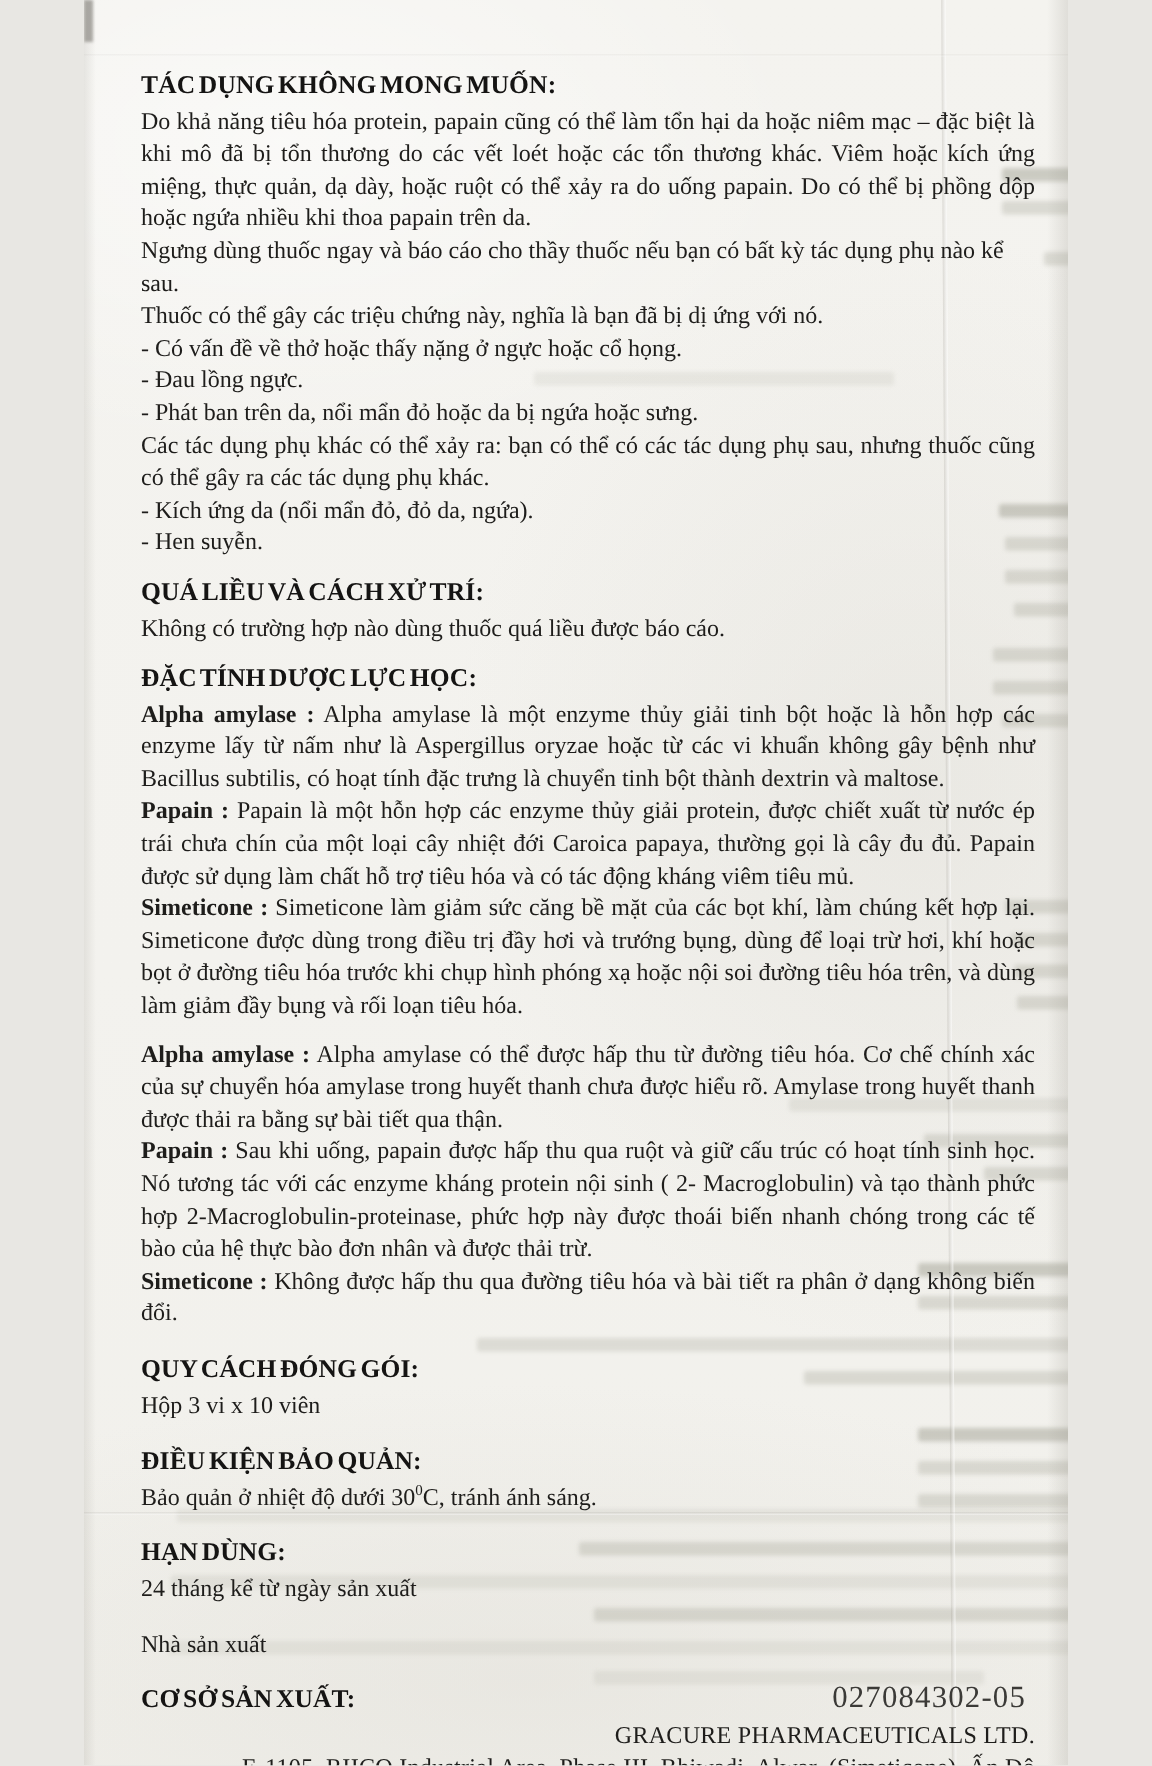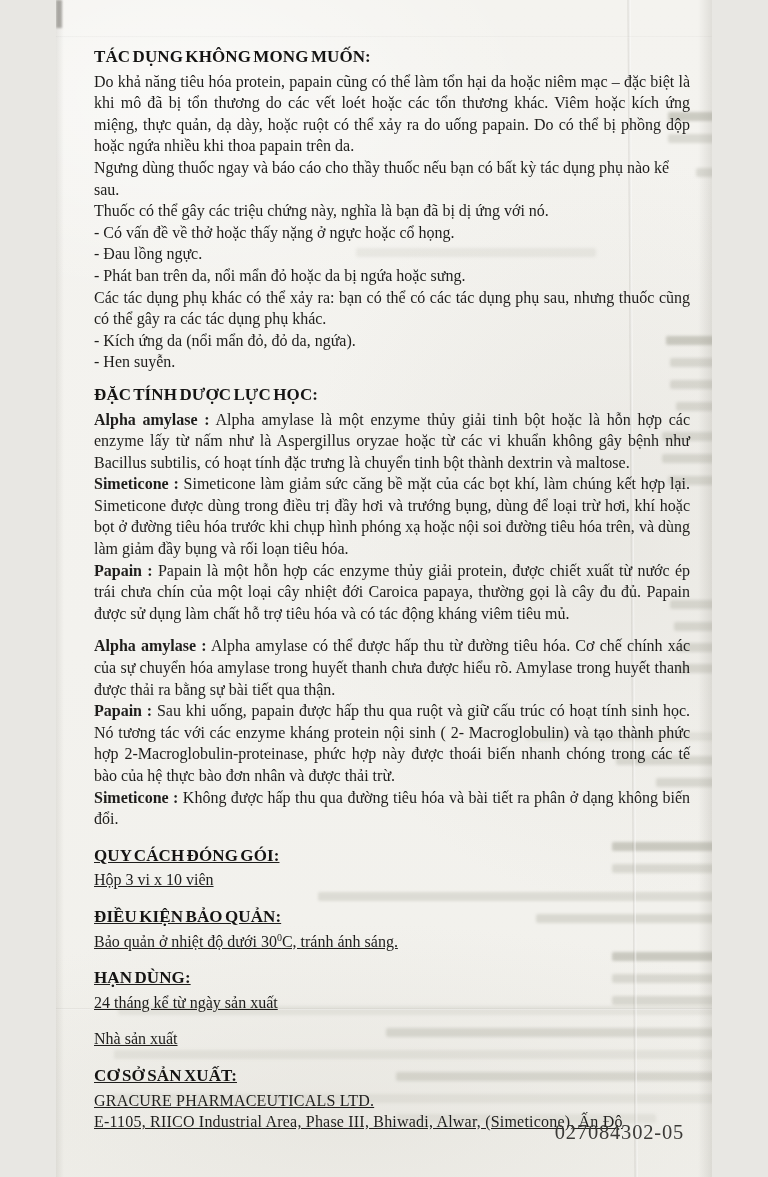--- a/index.html
+++ b/index.html
@@ -25,26 +25,26 @@
   }
   .heading{
     font-size:17px;
     font-weight:bold;
     letter-spacing:.1px;
     word-spacing:-2px;
     margin:0 0 3px 0;
     color:#151413;
   }
   .sec{margin-top:11px;}
-  .sec-sm{margin-top:15px;text-decoration:underline;}
+  .sec-sm{margin-top:15px;}
   .para{margin:0;}
   .j{text-align:justify;}
   .lead{font-weight:bold;}
   sup{font-size:10px;line-height:0;}
-  .mfr{letter-spacing:.2px;}
+  .mfr{letter-spacing:.2px;text-align:right;}
   .code{
     position:absolute;
     top:1121px;right:28px;
     font-size:20.5px;
     letter-spacing:.8px;
     color:#3b3a37;
     z-index:3;
   }
   
   .crease-v{
@@ -130,26 +130,30 @@
       <p class="para">Ngưng dùng thuốc ngay và báo cáo cho thầy thuốc nếu bạn có bất kỳ tác dụng phụ nào kể sau.</p>
       <p class="para">Thuốc có thể gây các triệu chứng này, nghĩa là bạn đã bị dị ứng với nó.</p>
       <p class="para">- Có vấn đề về thở hoặc thấy nặng ở ngực hoặc cổ họng.</p>
       <p class="para">- Đau lồng ngực.</p>
       <p class="para">- Phát ban trên da, nổi mẩn đỏ hoặc da bị ngứa hoặc sưng.</p>
       <p class="para j">Các tác dụng phụ khác có thể xảy ra: bạn có thể có các tác dụng phụ sau, nhưng thuốc cũng có thể gây ra các tác dụng phụ khác.</p>
       <p class="para">- Kích ứng da (nổi mẩn đỏ, đỏ da, ngứa).</p>
       <p class="para">- Hen suyễn.</p>
     </div>
 
+    <div class="sec">
+      <p class="heading">QUÁ LIỀU VÀ CÁCH XỬ TRÍ:</p>
+      <p class="para">Không có trường hợp nào dùng thuốc quá liều được báo cáo.</p>
+    </div>
 
     <div class="sec">
       <p class="heading">ĐẶC TÍNH DƯỢC LỰC HỌC:</p>
       <p class="para j"><b class="lead">Alpha amylase :</b> <span>Alpha amylase là một enzyme thủy giải tinh bột hoặc là hỗn hợp các enzyme lấy từ nấm như là Aspergillus oryzae hoặc từ các vi khuẩn không gây bệnh như Bacillus subtilis, có hoạt tính đặc trưng là chuyển tinh bột thành dextrin và maltose.</span></p>
+      <p class="para j"><b class="lead">Papain :</b> <span>Papain là một hỗn hợp các enzyme thủy giải protein, được chiết xuất từ nước ép trái chưa chín của một loại cây nhiệt đới Caroica papaya, thường gọi là cây đu đủ. Papain được sử dụng làm chất hỗ trợ tiêu hóa và có tác động kháng viêm tiêu mủ.</span></p>
       <p class="para j"><b class="lead">Simeticone :</b> <span>Simeticone làm giảm sức căng bề mặt của các bọt khí, làm chúng kết hợp lại. Simeticone được dùng trong điều trị đầy hơi và trướng bụng, dùng để loại trừ hơi, khí hoặc bọt ở đường tiêu hóa trước khi chụp hình phóng xạ hoặc nội soi đường tiêu hóa trên, và dùng làm giảm đầy bụng và rối loạn tiêu hóa.</span></p>
-      <p class="para j"><b class="lead">Papain :</b> <span>Papain là một hỗn hợp các enzyme thủy giải protein, được chiết xuất từ nước ép trái chưa chín của một loại cây nhiệt đới Caroica papaya, thường gọi là cây đu đủ. Papain được sử dụng làm chất hỗ trợ tiêu hóa và có tác động kháng viêm tiêu mủ.</span></p>
     </div>
 
     <div class="sec">
       <p class="para j"><b class="lead">Alpha amylase :</b> <span>Alpha amylase có thể được hấp thu từ đường tiêu hóa. Cơ chế chính xác của sự chuyển hóa amylase trong huyết thanh chưa được hiểu rõ. Amylase trong huyết thanh được thải ra bằng sự bài tiết qua thận.</span></p>
       <p class="para j"><b class="lead">Papain :</b> <span>Sau khi uống, papain được hấp thu qua ruột và giữ cấu trúc có hoạt tính sinh học. Nó tương tác với các enzyme kháng protein nội sinh ( 2- Macroglobulin) và tạo thành phức hợp 2-Macroglobulin-proteinase, phức hợp này được thoái biến nhanh chóng trong các tế bào của hệ thực bào đơn nhân và được thải trừ.</span></p>
       <p class="para j"><b class="lead">Simeticone :</b> <span>Không được hấp thu qua đường tiêu hóa và bài tiết ra phân ở dạng không biến đổi.</span></p>
     </div>
 
     <div class="sec-sm">
       <p class="heading">QUY CÁCH ĐÓNG GÓI:</p>

